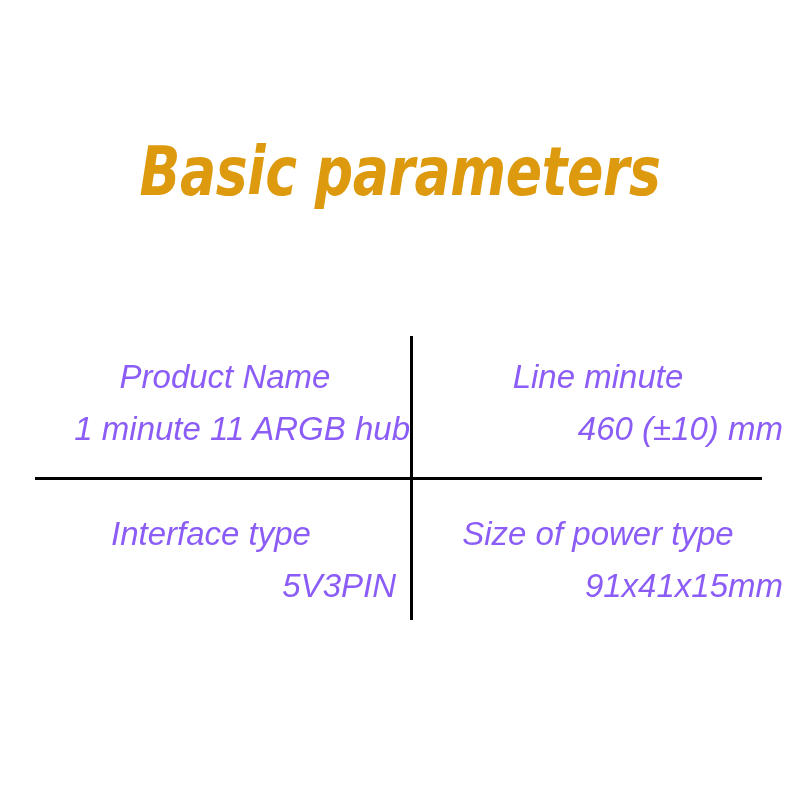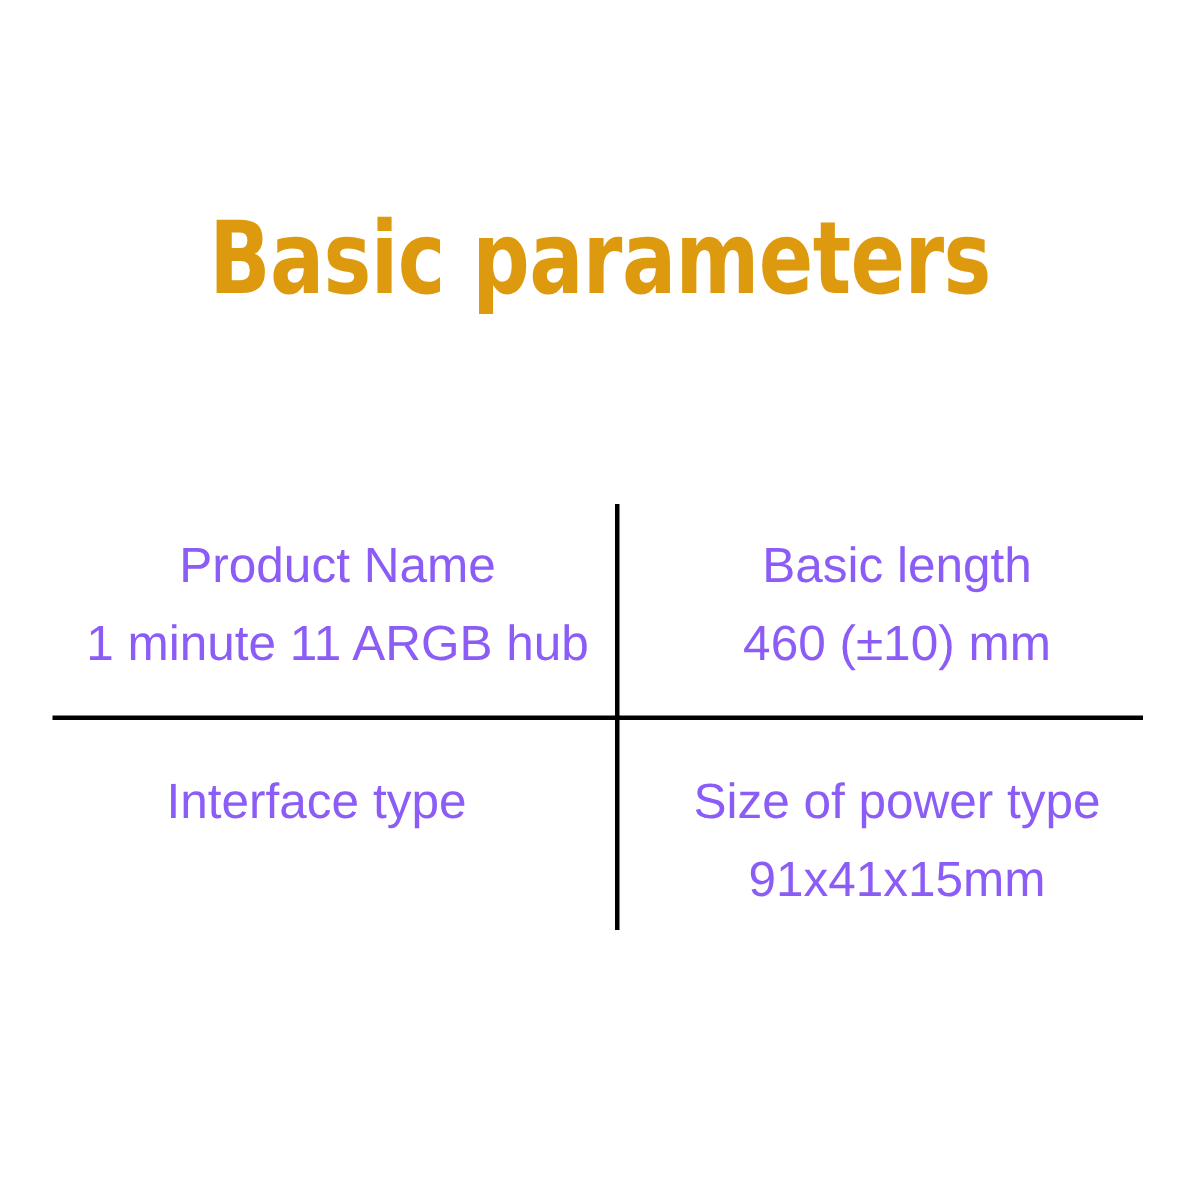--- a/index.html
+++ b/index.html
@@ -11,20 +11,21 @@
   body {
     font-family: "Liberation Sans", sans-serif;
   }
 
   .page {
     position: relative;
     width: 800px;
     height: 800px;
     background: #ffffff;
     overflow: hidden;
+    font-style: italic;
   }
 
   
   .spec-title {
     position: absolute;
     left: 0;
     top: 136px;
     width: 800px;
     text-align: center;
     font-family: "DejaVu Sans", sans-serif;
@@ -69,21 +70,21 @@
     position: absolute;
     width: 370px;
     text-align: center;
     color: #8b5cf6;
     font-family: "Liberation Sans", sans-serif;
     font-size: 33px;
     line-height: 33px;
     white-space: nowrap;
   }
   .cell .cell-label { display: block; }
-  .cell .cell-value { display: block; margin-top: 19px; }
+  .cell .cell-value { display: block; margin-top: 19px; text-align: right; }
 
   .cell-r0c0 { left: 40px;  top: 24px; }
   .cell-r0c1 { left: 413px; top: 24px; }
   .cell-r1c0 { left: 26px;  top: 181px; }
   .cell-r1c1 { left: 413px; top: 181px; }
 </style>
 </head>
 <body>
 
 <div class="page">
@@ -94,26 +95,27 @@
 
     <div class="rule-v"></div>
     <div class="rule-h"></div>
 
     <div class="cell cell-r0c0">
       <span class="cell-label">Product Name</span>
       <span class="cell-value">1 minute 11 ARGB hub</span>
     </div>
 
     <div class="cell cell-r0c1">
-      <span class="cell-label">Basic length</span>
+      <span class="cell-label">Line minute</span>
       <span class="cell-value">460 (±10) mm</span>
     </div>
 
     <div class="cell cell-r1c0">
       <span class="cell-label">Interface type</span>
+      <span class="cell-value">5V3PIN</span>
     </div>
 
     <div class="cell cell-r1c1">
       <span class="cell-label">Size of power type</span>
       <span class="cell-value">91x41x15mm</span>
     </div>
 
   </div>
 </div>
 

